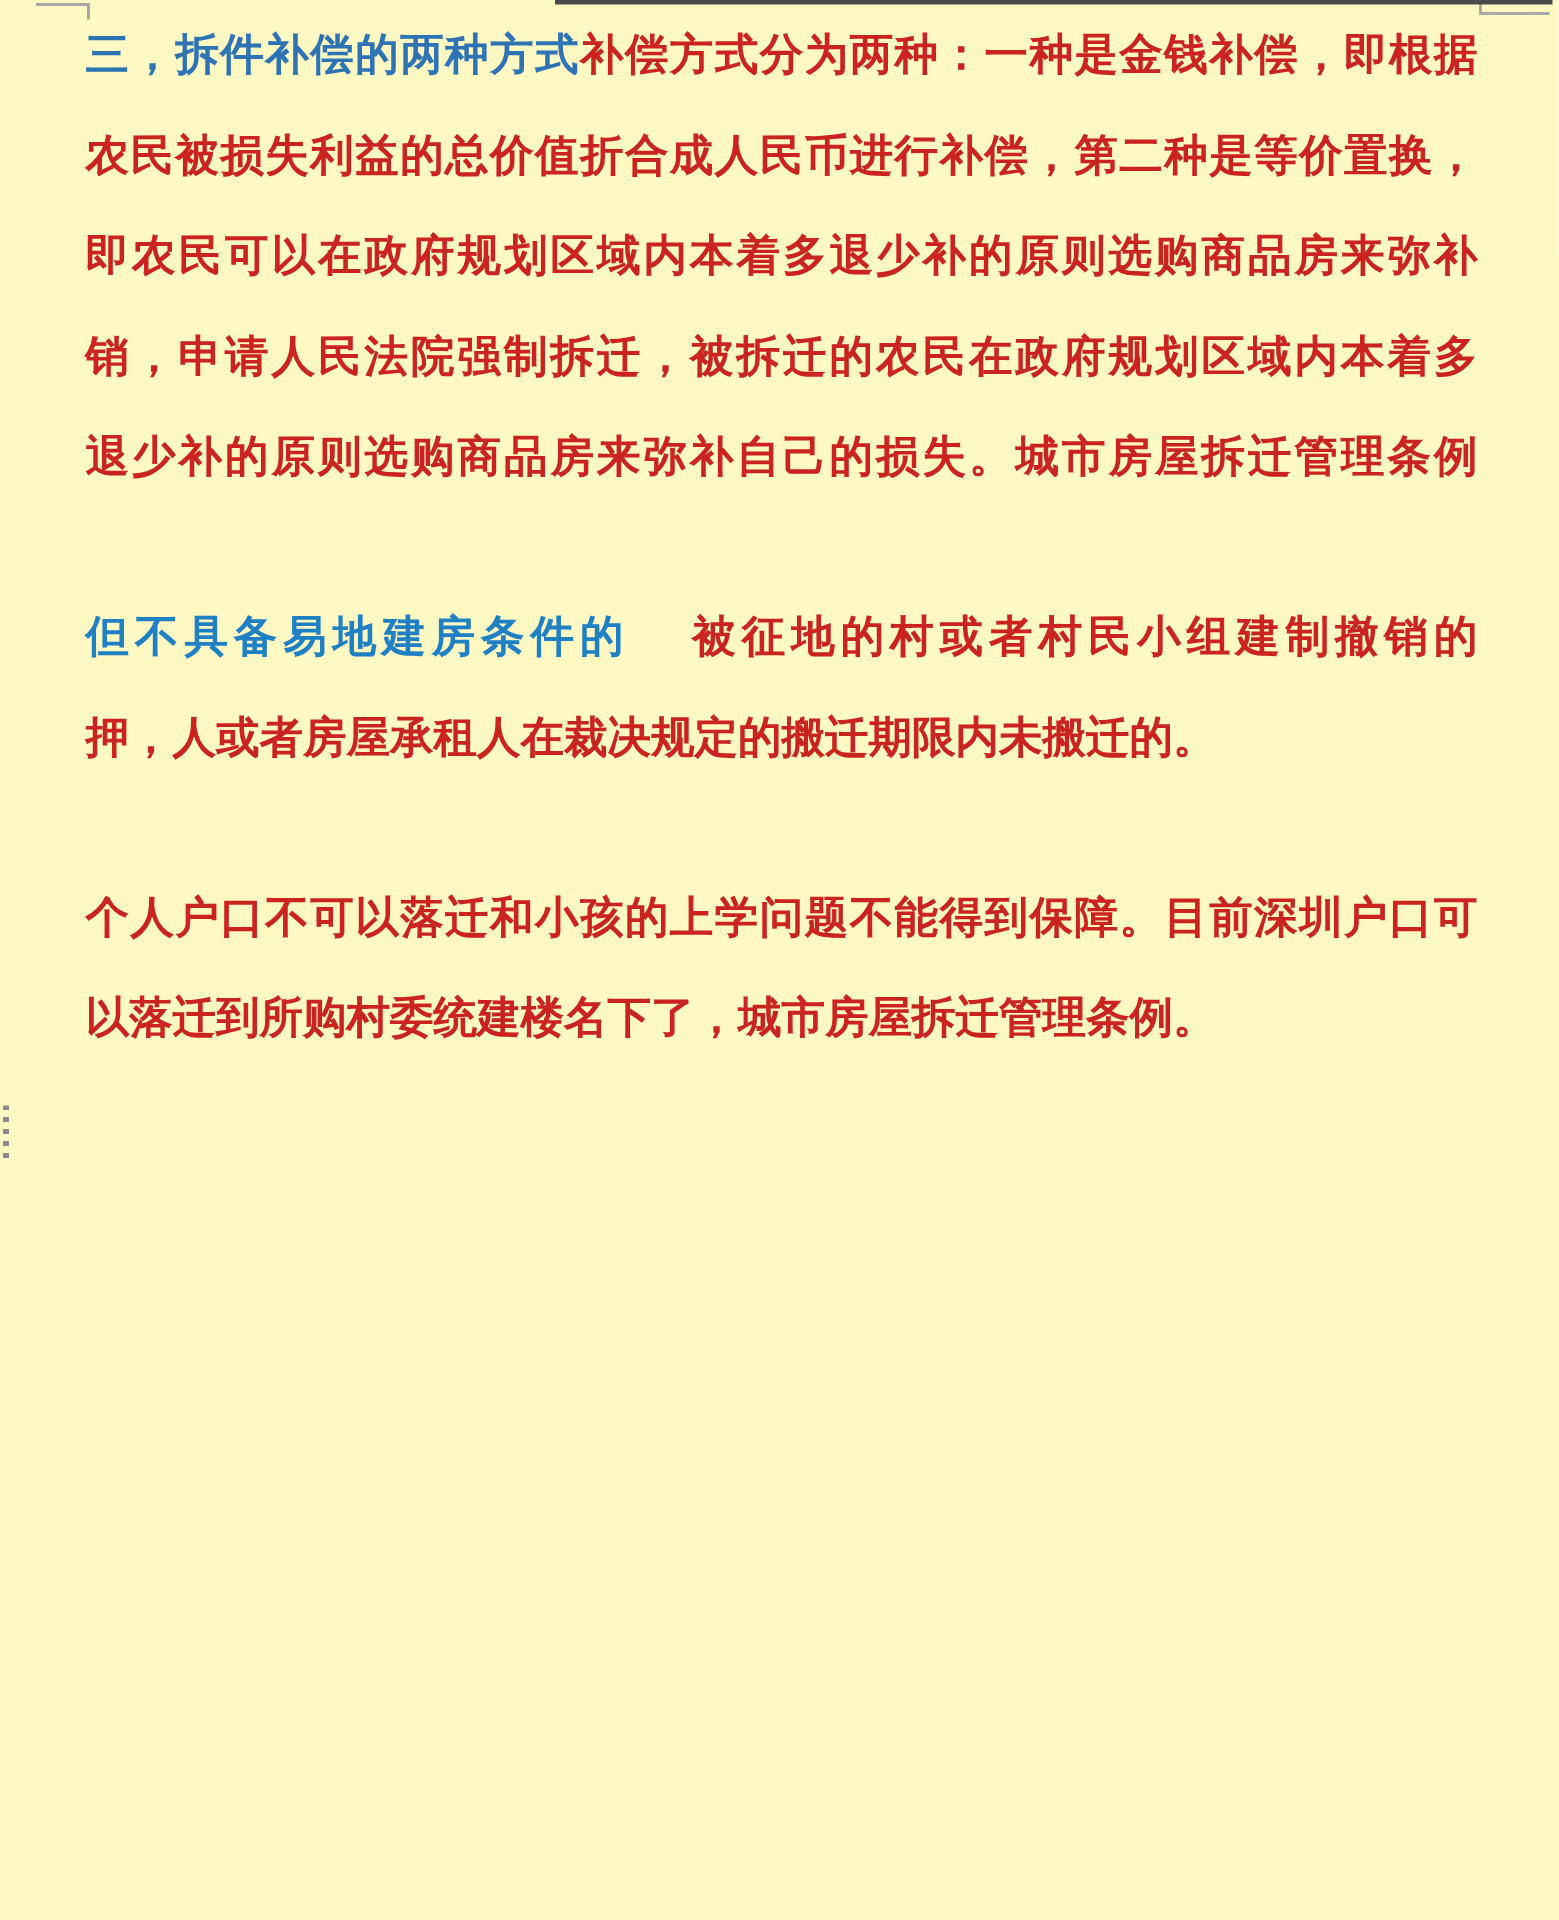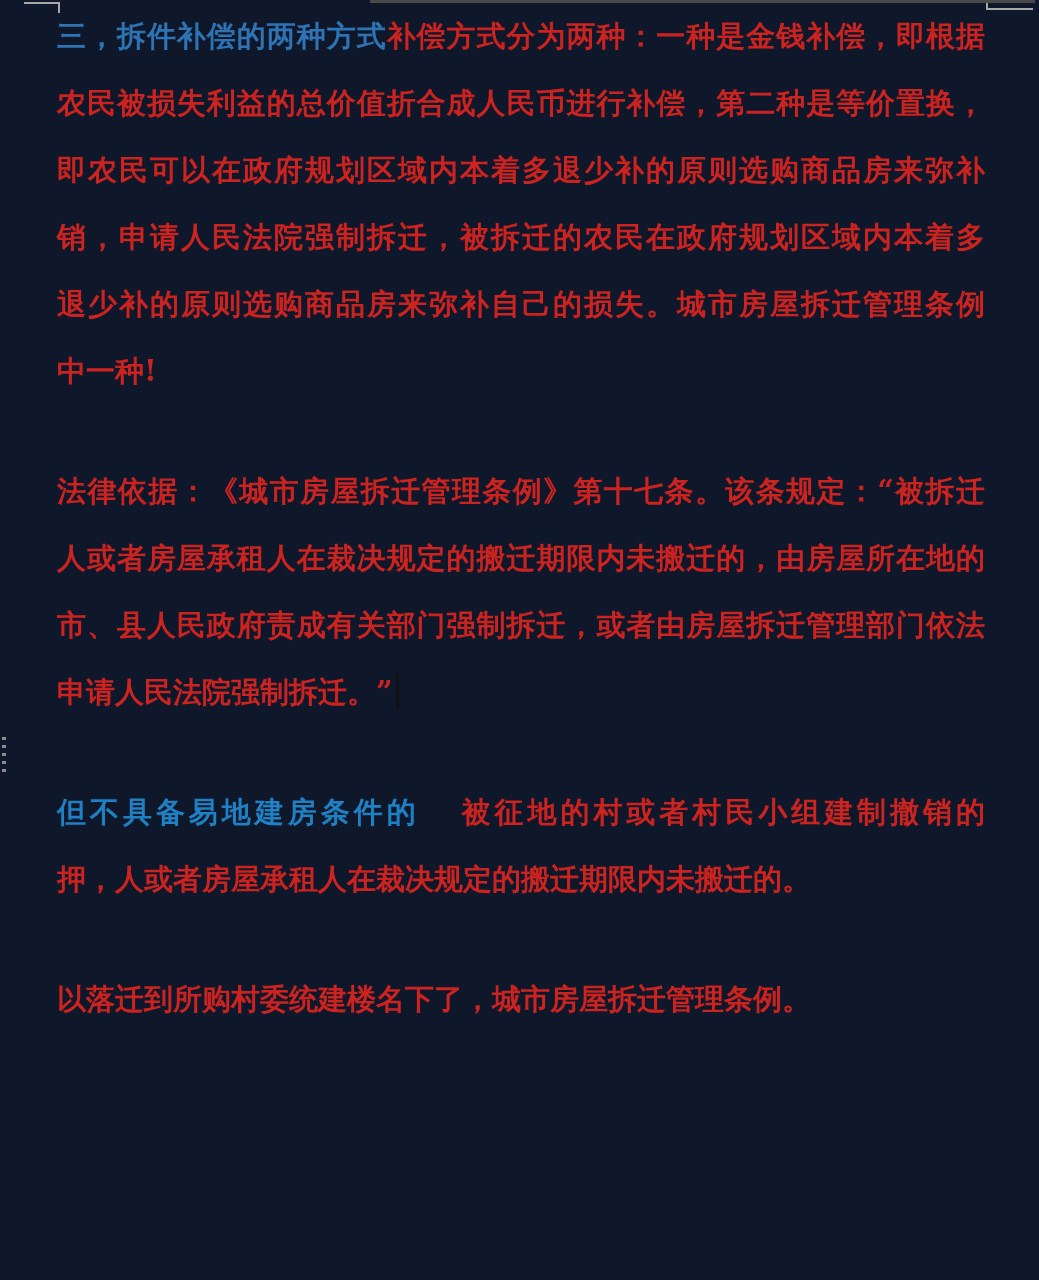--- a/index.html
+++ b/index.html
@@ -4,21 +4,21 @@
 <style>
   html, body {
     margin: 0;
     padding: 0;
     background: #ffffff;
   }
   .page {
     position: relative;
     width: 1039px;
     height: 1280px;
-    background: #0f172a;
+    background: #fef9c3;
     overflow: hidden;
     font-family: "DejaVu Serif", "Liberation Serif", serif;
   }
   
   .mark { position: absolute; }
   .mark-tl {
     left: 24px; top: 2px; width: 34px; height: 9px;
     border-top: 2px solid #a8a8a8;
     border-right: 2px solid #a8a8a8;
   }
@@ -80,37 +80,29 @@
   <div class="content">
 
     <div class="para">
       <div class="line">
         <span class="blue1">三，拆件补偿的两种方式</span><span class="red">补偿方式分为两种：一种是金钱补偿，即根据</span>
       </div>
       <div class="line">农民被损失利益的总价值折合成人民币进行补偿，第二种是等价置换，</div>
       <div class="line">即农民可以在政府规划区域内本着多退少补的原则选购商品房来弥补</div>
       <div class="line">销，申请人民法院强制拆迁，被拆迁的农民在政府规划区域内本着多</div>
       <div class="line">退少补的原则选购商品房来弥补自己的损失。城市房屋拆迁管理条例</div>
-      <div class="line last">中一种!</div>
     </div>
 
-    <div class="para">
-      <div class="line">法律依据：《城市房屋拆迁管理条例》第十七条。该条规定：“被拆迁</div>
-      <div class="line">人或者房屋承租人在裁决规定的搬迁期限内未搬迁的，由房屋所在地的</div>
-      <div class="line">市、县人民政府责成有关部门强制拆迁，或者由房屋拆迁管理部门依法</div>
-      <div class="line last">
-        <span class="red">申请人民法院强制拆迁。”</span><span class="caret"></span>
-      </div>
-    </div>
 
     <div class="para">
       <div class="line">
         <span class="blue2">但不具备易地建房条件的</span><span class="spacer"></span><span class="red">被征地的村或者村民小组建制撤销的</span>
       </div>
       <div class="line last">押，人或者房屋承租人在裁决规定的搬迁期限内未搬迁的。</div>
     </div>
 
     <div class="para">
+      <div class="line">个人户口不可以落迁和小孩的上学问题不能得到保障。目前深圳户口可</div>
       <div class="line last">以落迁到所购村委统建楼名下了，城市房屋拆迁管理条例。</div>
     </div>
 
   </div>
 </div>
 
 </body></html>

